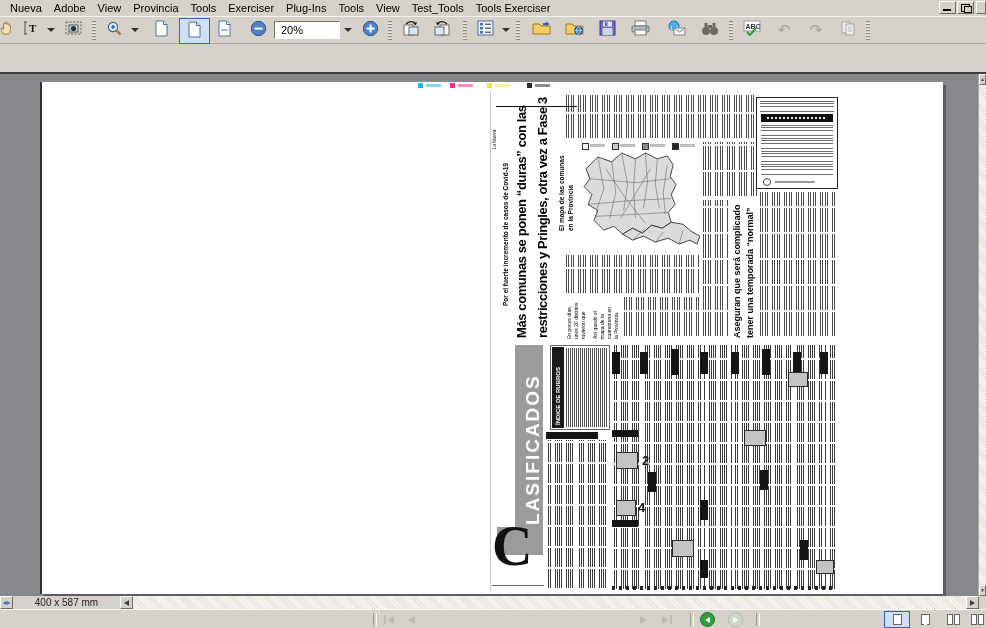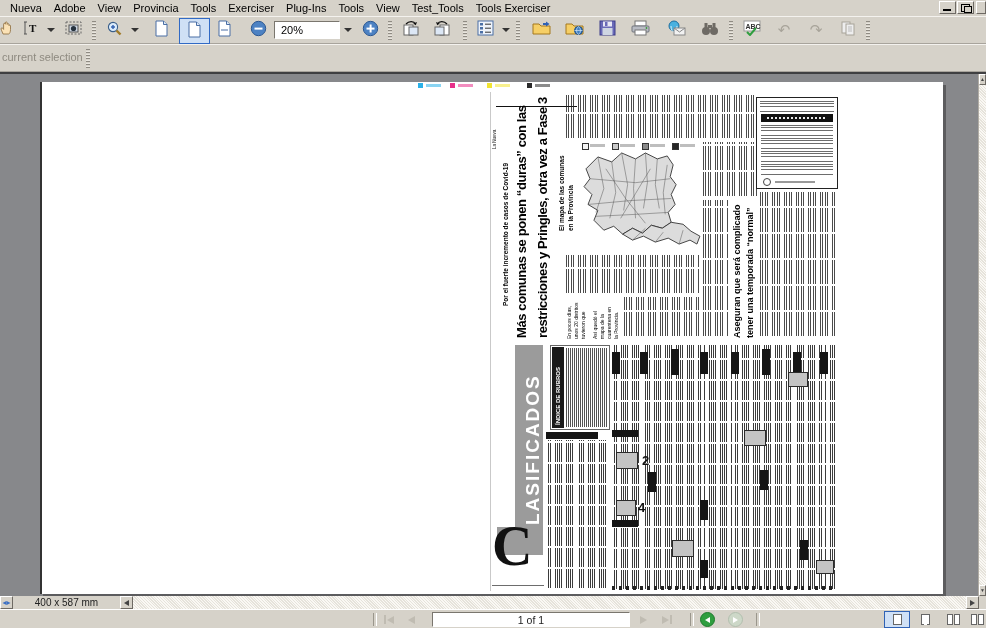--- a/index.html
+++ b/index.html
@@ -254,24 +254,20 @@
             <g stroke="#bbb">
               <line x1="8" y1="7" x2="12" y2="7"></line>
               <line x1="8" y1="9" x2="12" y2="9"></line>
               <line x1="8" y1="11" x2="12" y2="11"></line>
             </g>
           </svg></span>
       </span>
     <span class="grip" style="left:866px;"></span>
   </div>
 
-  <div class="tb" id="tb2">
-    <span style="position:absolute;left:2px;top:6px;font-size:11px;color:#8e8a80;">current selection</span>
-    <span class="grip" style="left:86px;"></span>
-  </div>
 
   <div class="docarea">
     <div class="pg">
 
       <span class="mark" style="left:376px;top:1px;background:#2ab1e8;"></span>
       <span class="marktxt" style="left:384px;top:2px;background:#2ab1e8;"></span>
       <span class="mark" style="left:408px;top:1px;background:#e8308a;"></span>
       <span class="marktxt" style="left:416px;top:2px;background:#e8308a;"></span>
       <span class="mark" style="left:445px;top:1px;background:#f2e431;"></span>
       <span class="marktxt" style="left:453px;top:2px;background:#f2e431;"></span>
@@ -427,21 +423,20 @@
 
   <div class="statusbar">
     <span class="sep" style="left:373px;"></span>
     <span class="navbtn" style="left:384px;">
         <span class="endbar"></span>
         <span class="tri-l"></span>
       </span>
     <span class="navbtn" style="left:408px;">
         <span class="tri-l"></span>
       </span>
-    <span class="pagebox" style="left:432px;width:198px;">1 of 1</span>
     <span class="navbtn" style="left:640px;">
         <span class="tri-r"></span>
       </span>
     <span class="navbtn" style="left:662px;">
         <span class="tri-r"></span>
         <span class="endbar"></span>
       </span>
     <span class="sep" style="left:690px;"></span>
     <span class="gc" style="left:700px;background:#2f9e3f;border:1px solid #1d7a2c;">
         <span style="width:0;height:0;border-top:3px solid transparent;border-bottom:3px solid transparent;border-right:5px solid #fff;"></span>

